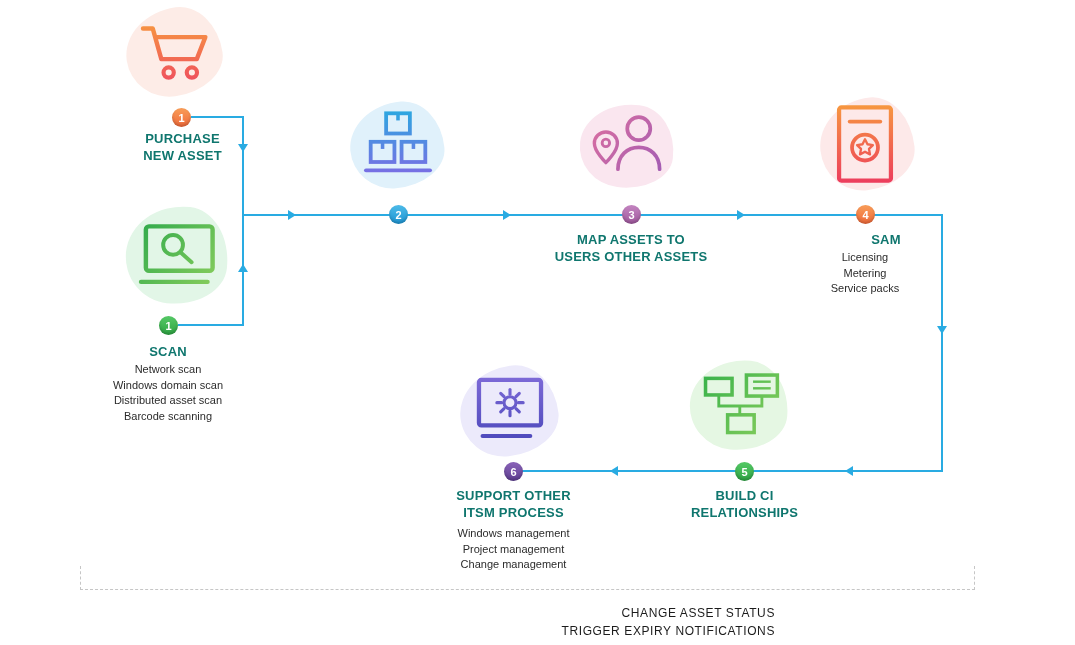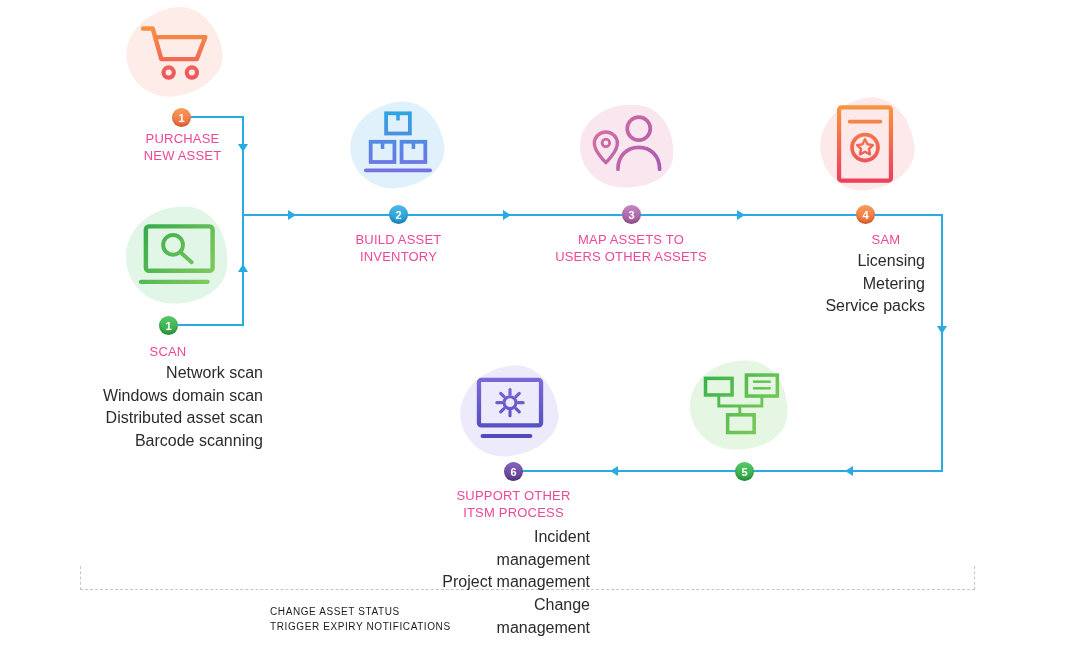--- a/index.html
+++ b/index.html
@@ -9,32 +9,32 @@
   .icon { position:absolute; z-index:1; }
   .line { position:absolute; background:#29abe2; z-index:1; }
   .badge { position:absolute; width:19px; height:19px; border-radius:50%; color:#fff;
            font-size:11px; font-weight:bold; display:flex; align-items:center; justify-content:center;
            z-index:3; box-shadow: inset 0 -2px 3px rgba(0,0,0,.18); }
   .b-orange { background:linear-gradient(#f89d58,#f06a3a); }
   .b-green  { background:linear-gradient(#55c966,#2ea443); }
   .b-blue   { background:linear-gradient(#4dbbe9,#1e95d3); }
   .b-purple { background:linear-gradient(#c485c1,#9f589d); }
   .b-indigo { background:linear-gradient(#8a63b8,#5e3f92); }
-  .title { position:absolute; font-weight:normal; font-size:13px; color:#ec4899; text-align:center;
+  .title { position:absolute; font-weight:bold; font-size:13px; color:#0f766e; text-align:center;
            white-space:pre-line; line-height:1.3; letter-spacing:.2px; z-index:2; }
-  .details { position:absolute; font-size:16px; color:#2b2b2b; text-align:right;
+  .details { position:absolute; font-size:11px; color:#2b2b2b; text-align:center;
              white-space:pre-line; line-height:1.42; z-index:2; }
   .arr { position:absolute; width:0; height:0; z-index:2; }
   .arr-right { border-left:8px solid #29abe2; border-top:5px solid transparent; border-bottom:5px solid transparent; }
   .arr-left  { border-right:8px solid #29abe2; border-top:5px solid transparent; border-bottom:5px solid transparent; }
   .arr-down  { border-top:8px solid #29abe2; border-left:5px solid transparent; border-right:5px solid transparent; }
   .arr-up    { border-bottom:8px solid #29abe2; border-left:5px solid transparent; border-right:5px solid transparent; }
   .bracket { position:absolute; border-left:1px dashed #c6c6c6; border-right:1px dashed #c6c6c6;
              border-bottom:1px dashed #c6c6c6; z-index:0; }
-  .footer { position:absolute; font-size:10px; letter-spacing:.6px; color:#1c1c1c; text-align:left;
+  .footer { position:absolute; font-size:12px; letter-spacing:.6px; color:#1c1c1c; text-align:right;
             white-space:pre-line; line-height:1.5; z-index:2; }
 </style>
 </head>
 <body>
 
 <div class="canvas">
 
   <div class="line" style="left:191px; top:116px; width:52px; height:2px;"></div>
   <div class="line" style="left:242px; top:116px; width:2px; height:210px;"></div>
   <div class="line" style="left:178px; top:324px; width:65px; height:2px;"></div>
@@ -97,22 +97,20 @@
       </defs>
     <rect x="22" y="4" width="20" height="17" fill="none" stroke="url(#ginv)" stroke-width="3.2"></rect>
     <line x1="32" y1="4" x2="32" y2="10" stroke="url(#ginv)" stroke-width="3"></line>
     <rect x="9" y="28" width="20" height="17" fill="none" stroke="url(#ginv)" stroke-width="3.2"></rect>
     <line x1="19" y1="28" x2="19" y2="34" stroke="url(#ginv)" stroke-width="3"></line>
     <rect x="35" y="28" width="20" height="17" fill="none" stroke="url(#ginv)" stroke-width="3.2"></rect>
     <line x1="45" y1="28" x2="45" y2="34" stroke="url(#ginv)" stroke-width="3"></line>
     <line x1="5" y1="52" x2="59" y2="52" stroke="url(#ginv)" stroke-width="3.2" stroke-linecap="round"></line>
   </svg>
   <div class="badge b-blue" style="left:389px; top:205px;">2</div>
-  <div class="title" style="left:316px; top:232px; width:165px;">BUILD ASSET
-INVENTORY</div>
 
   <div class="blob" style="left:580px; top:104px; width:94px; height:84px; background:#fae6ef; transform:rotate(7deg);"></div>
   <svg class="icon" style="left:588px; top:110px;" width="84" height="68" viewBox="0 0 76 62">
     <defs>
         <linearGradient id="gmap" gradientUnits="userSpaceOnUse" x1="0" y1="0" x2="76" y2="62">
       <stop offset="0" stop-color="#e0719e"></stop>
           <stop offset="1" stop-color="#9b59b6"></stop>
         </linearGradient>
       </defs>
     <circle cx="46" cy="17" r="10.5" fill="none" stroke="url(#gmap)" stroke-width="3.4"></circle>
@@ -152,20 +150,22 @@
         </linearGradient>
       </defs>
     <rect x="5" y="7" width="24" height="15" fill="none" stroke="url(#gci)" stroke-width="3.2"></rect>
     <rect x="42" y="4" width="28" height="19" fill="none" stroke="url(#gci)" stroke-width="3.2"></rect>
     <line x1="48" y1="10" x2="64" y2="10" stroke="url(#gci)" stroke-width="2.2"></line>
     <line x1="48" y1="16" x2="64" y2="16" stroke="url(#gci)" stroke-width="2.2"></line>
     <path d="M17 22 v10 h19 m20 -9 v9 h-20 v8" fill="none" stroke="url(#gci)" stroke-width="2.6"></path>
     <rect x="25" y="40" width="24" height="16" fill="none" stroke="url(#gci)" stroke-width="3.2"></rect>
   </svg>
   <div class="badge b-green" style="left:735px; top:462px;">5</div>
+  <div class="title" style="left:662px; top:488px; width:165px;">BUILD CI
+RELATIONSHIPS</div>
 
   <div class="blob" style="left:460px; top:366px; width:98px; height:90px; background:#eceafb; transform:rotate(-6deg);"></div>
   <svg class="icon" style="left:470px; top:374px;" width="80" height="74" viewBox="0 0 66 62">
     <defs>
         <linearGradient id="gitsm" gradientUnits="userSpaceOnUse" x1="0" y1="0" x2="0" y2="62">
       <stop offset="0" stop-color="#7f6bd8"></stop>
           <stop offset="1" stop-color="#4745b8"></stop>
         </linearGradient>
       </defs>
     <rect x="7" y="5" width="52" height="38" rx="2" fill="none" stroke="url(#gitsm)" stroke-width="3.6"></rect>
@@ -178,21 +178,21 @@
       <line x1="25.2" y1="16.2" x2="28" y2="19"></line>
       <line x1="38" y1="29" x2="40.8" y2="31.8"></line>
       <line x1="40.8" y1="16.2" x2="38" y2="19"></line>
       <line x1="28" y1="29" x2="25.2" y2="31.8"></line>
     </g>
     <line x1="10" y1="52" x2="50" y2="52" stroke="url(#gitsm)" stroke-width="3.4" stroke-linecap="round"></line>
   </svg>
   <div class="badge b-indigo" style="left:504px; top:462px;">6</div>
   <div class="title" style="left:431px; top:488px; width:165px;">SUPPORT OTHER
 ITSM PROCESS</div>
-  <div class="details" style="left:437px; top:526px; width:153px;">Incident management
+  <div class="details" style="left:437px; top:526px; width:153px;">Windows management
 Project management
 Change management</div>
 
   <div class="bracket" style="left:80px; top:566px; width:895px; height:24px;"></div>
   <div class="footer" style="left:270px; top:604px; width:505px;">CHANGE ASSET STATUS
 TRIGGER EXPIRY NOTIFICATIONS</div>
 
 </div>
 
 </body></html>

